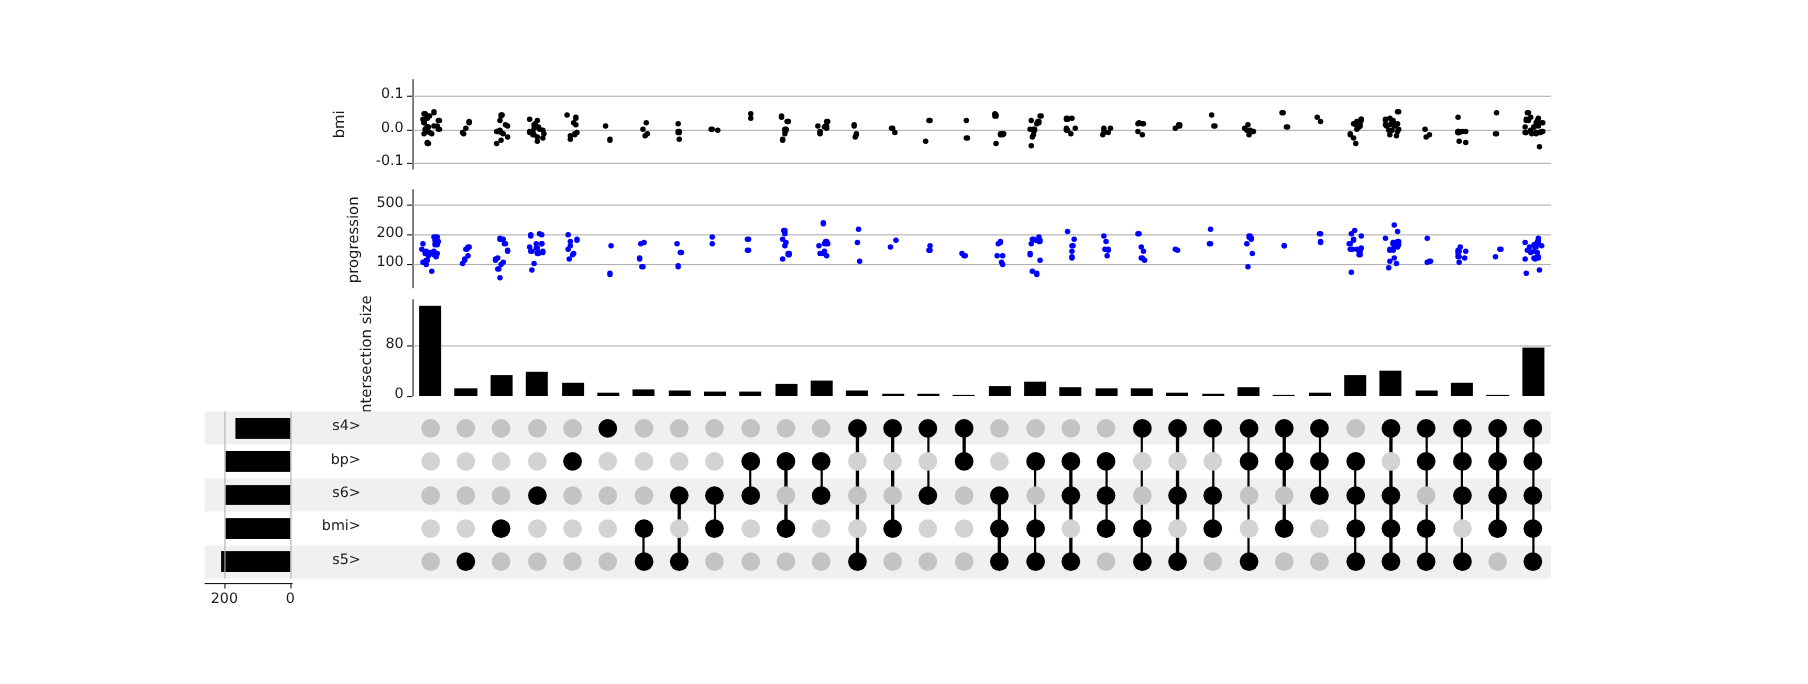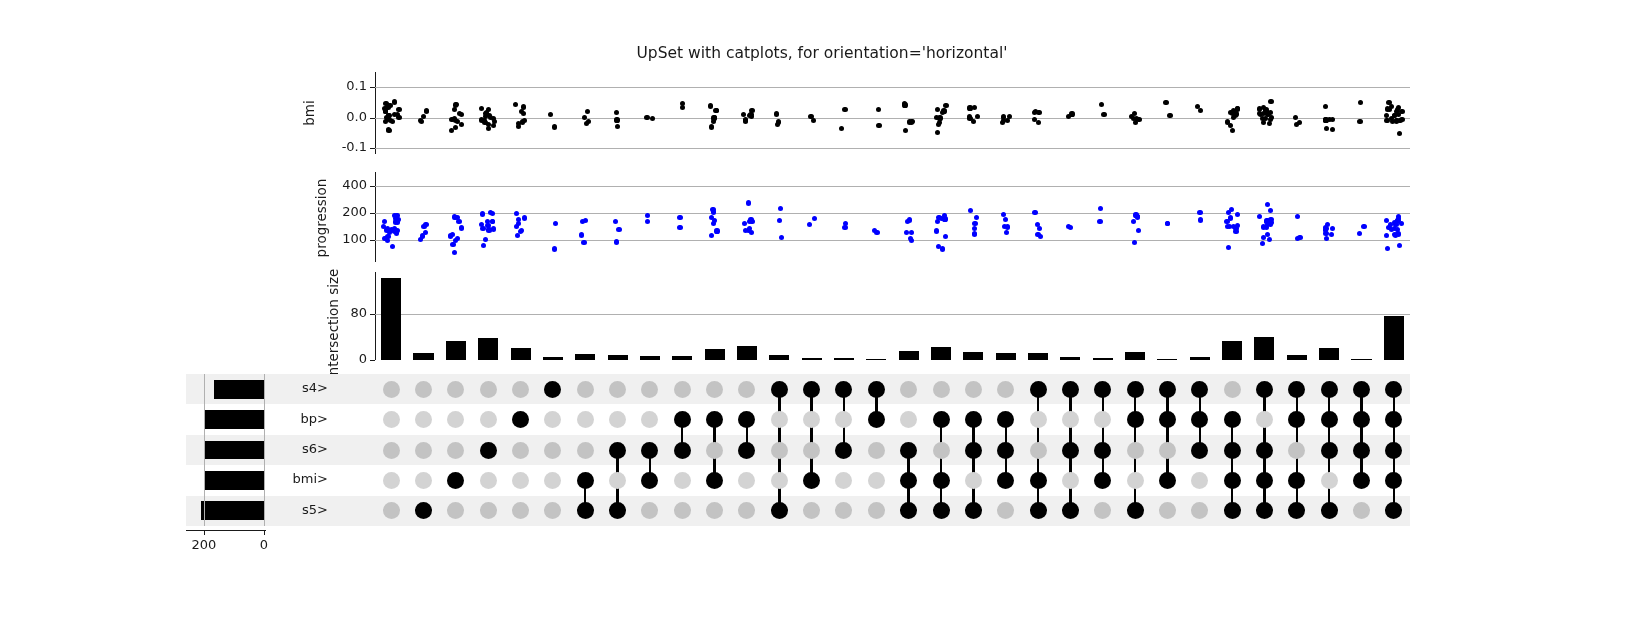--- a/index.html
+++ b/index.html
@@ -26,21 +26,20 @@
   .mdot.on{background:#000000;}
   .mline{position:absolute;background:#000000;width:2.4px;margin-left:-1.2px;}
   .rowlabel{position:absolute;font-size:13px;color:#1a1a1a;text-align:right;white-space:nowrap;}
   .catpanel{position:absolute;}
 </style>
 </head>
 <body>
 
 <div id="root">
 
-  <div class="abs title">UpSet with catplots, for orientation='horizontal'</div>
 
   <div class="catpanel" id="panel-bmi" style="left:375px;top:72px;width:1035px;height:82px;">
   <div class="abs spine" style="left:0px;top:0px;width:1.1px;height:82px;"></div>
       <div class="abs gridline" style="left:0px;top:15.18518518518519px;width:1035px;"></div>
       <div class="abs tickmark" style="left:-5px;top:15.18518518518519px;"></div>
       <div class="abs gridline" style="left:0px;top:45.55555555555556px;width:1035px;"></div>
       <div class="abs tickmark" style="left:-5px;top:45.55555555555556px;"></div>
       <div class="abs gridline" style="left:0px;top:75.92592592592592px;width:1035px;"></div>
       <div class="abs tickmark" style="left:-5px;top:75.92592592592592px;"></div>
       <div class="dot" style="left:10.388389279829113px;top:32.965802370765715px;width:5.2px;height:5.2px;background:#000000;"></div>
@@ -710,21 +709,21 @@
       <div class="hbar" style="left:27.6px;top:5.776px;width:50.4px;height:18.848px;"></div>
       <div class="hbar" style="left:19.200000000000003px;top:36.176px;width:58.8px;height:18.848px;"></div>
       <div class="hbar" style="left:19.200000000000003px;top:66.576px;width:58.8px;height:18.848px;"></div>
       <div class="hbar" style="left:19.200000000000003px;top:96.97599999999998px;width:58.8px;height:18.848px;"></div>
       <div class="hbar" style="left:15px;top:127.37599999999999px;width:63px;height:18.848px;"></div>
     </div>
 
 <div class="abs ticklab" style="left:317px;top:78.18518518518519px;width:50px;">0.1</div>
     <div class="abs ticklab" style="left:317px;top:108.55555555555556px;width:50px;">0.0</div>
     <div class="abs ticklab" style="left:317px;top:138.92592592592592px;width:50px;">-0.1</div>
-    <div class="abs ticklab" style="left:317px;top:176.63636363636363px;width:50px;">400</div>
+    <div class="abs ticklab" style="left:317px;top:176.63636363636363px;width:50px;">500</div>
     <div class="abs ticklab" style="left:317px;top:203.9090909090909px;width:50px;">200</div>
     <div class="abs ticklab" style="left:317px;top:231.1818181818182px;width:50px;">100</div>
     <div class="abs ticklab" style="left:323px;top:351px;width:44px;">0</div>
     <div class="abs ticklab" style="left:323px;top:304.6842105263158px;width:44px;">80</div>
     <div class="rowlabel" style="left: 223px; top: 380.2px; width: 105px;">s4&gt;</div>
     <div class="rowlabel" style="left: 223px; top: 410.6px; width: 105px;">bp&gt;</div>
     <div class="rowlabel" style="left: 223px; top: 441px; width: 105px;">s6&gt;</div>
     <div class="rowlabel" style="left: 223px; top: 471.4px; width: 105px;">bmi&gt;</div>
     <div class="rowlabel" style="left: 223px; top: 501.8px; width: 105px;">s5&gt;</div>
     <div class="abs spine" style="left:186px;top:530px;width:80px;height:1.2px;"></div>

